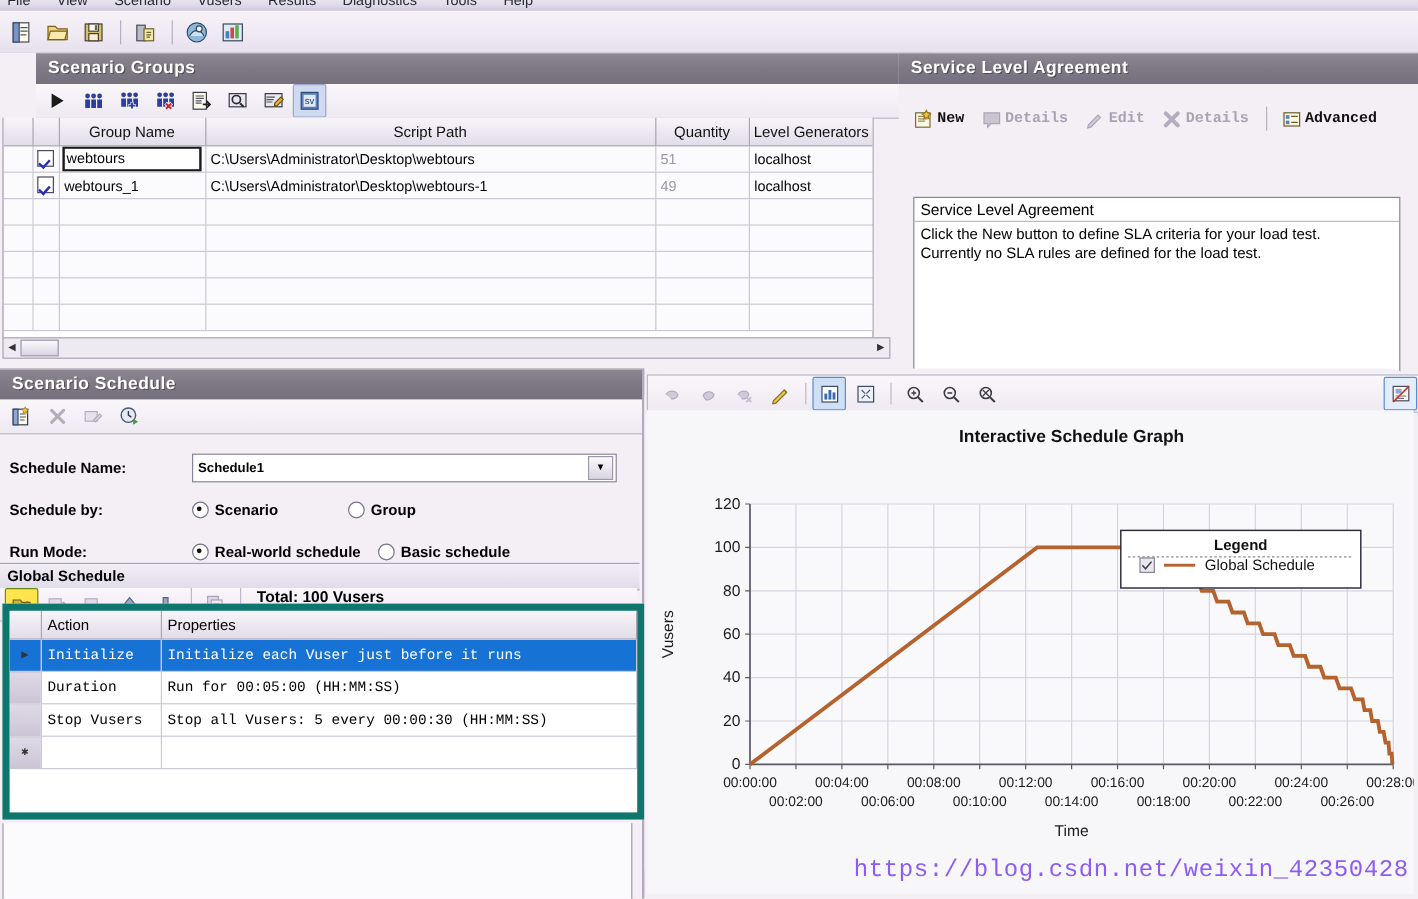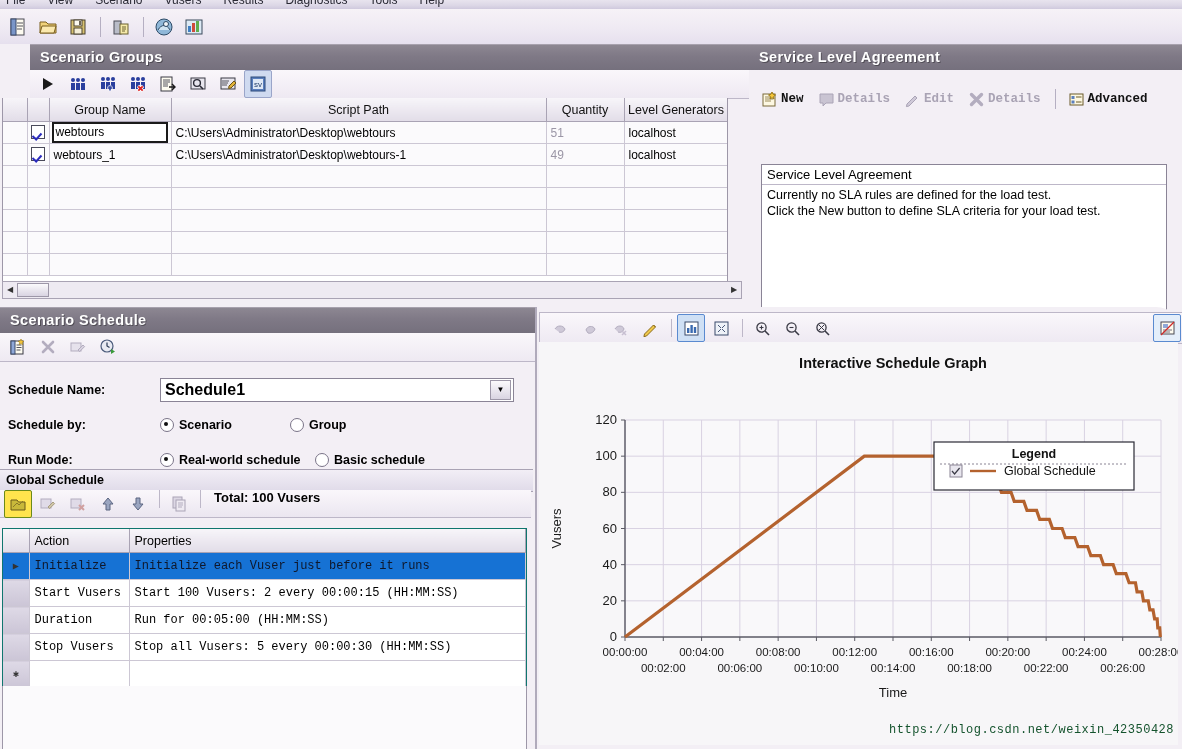--- a/index.html
+++ b/index.html
@@ -82,60 +82,60 @@
   .sla-box-h{font-size:13px;padding:2px 4px 2px 5px;border-bottom:1px solid #bdb7c8;}
   .sla-box-b{padding:2px 5px;font-size:12.5px;line-height:16px;}
 
   
   #schedule{left:0;top:307px;width:535px;height:442px;border-right:2px solid #b0aabb;}
   .form{padding:10px 0 0 8px;font-size:12.5px;font-weight:bold;}
   .frow{display:flex;align-items:center;height:35px;}
   .flabel{width:152px;}
   .combo{width:352px;height:22px;background:#fff;border:1px solid #8a8496;
     display:flex;align-items:center;}
-  .combo span{flex:1;padding-left:4px;font-size:16px;}
+  .combo span{flex:1;padding-left:4px;font-size:11px;}
   .combo .cbtn{width:19px;height:18px;margin-right:2px;display:flex;align-items:center;
     justify-content:center;font-size:8px;
     background:linear-gradient(to bottom,#fbfafc,#d9d4e2);border:1px solid #9d97a8;}
   .radio{display:flex;align-items:center;gap:5px;}
   .rdot{width:12px;height:12px;border-radius:50%;border:1px solid #7a7488;background:#fff;
     position:relative;}
   .rdot.on::after{content:"";position:absolute;left:3px;top:3px;width:4px;height:4px;
     border-radius:50%;background:#111;}
   .gs-head{position:absolute;left:0;top:162px;width:527px;height:21px;
     background:linear-gradient(to bottom,#f2eef6,#e0dbe9);border-top:1px solid #a9a3b4;
     border-bottom:1px solid #a9a3b4;font-weight:bold;font-size:12.5px;line-height:21px;
     padding-left:6px;}
   .gs-tools{position:absolute;left:0;top:183px;width:527px;height:27px;
     background:linear-gradient(to bottom,#faf7fb,#ebe6f0);border-bottom:1px solid #bdb7c8;
     display:flex;padding-left:4px;}
   .gs-total{font-weight:bold;font-size:13px;margin-left:8px;}
-  .gs-grid{position:absolute;left:2px;top:221px;width:523px;height:168px;
-    background:#fff;border:1px solid #0f766e;overflow:hidden;}
+  .gs-grid{position:absolute;left:2px;top:196px;width:523px;height:168px;
+    background:#fff;border:6px solid #0f766e;overflow:hidden;}
   table.gsgrid{border-collapse:collapse;width:100%;table-layout:fixed;}
   table.gsgrid th{background:linear-gradient(to bottom,#f7f5f9,#e2dde8);
     border-right:1px solid #a9a3b4;border-bottom:1px solid #a9a3b4;height:21px;
     font-weight:normal;font-size:12.5px;text-align:left;padding-left:5px;}
   table.gsgrid td{border-right:1px solid #ccc7d4;border-bottom:1px solid #ccc7d4;
     height:26px;padding:0 5px;font-family:"Liberation Mono",monospace;font-size:12px;
     white-space:nowrap;overflow:hidden;}
-  tr.sel td{background:#1672d4;color:#0f172a;}
+  tr.sel td{background:#1672d4;color:#ffffff;}
   .gcol-h{width:26px;}
   .gcol-a{width:100px;}
   .sched-blank{position:absolute;left:2px;top:379px;width:523px;height:85px;
     background:#fbfafc;border:1px solid #9d97a8;border-top:none;}
 
   
   #graph{left:537px;top:307px;width:645px;height:442px;background:#f3eff5;border-radius:26px;}
   .g-tools{position:absolute;left:2px;top:5px;width:639px;height:30px;
     background:linear-gradient(to bottom,#faf7fb,#eee9f2);border:1px solid #bdb7c8;
     display:flex;align-items:center;padding-left:6px;}
   .g-canvas{position:absolute;left:2px;top:35px;width:639px;height:403px;background:#f7f6f8;}
   .watermark{position:absolute;right:8px;bottom:12px;
-    font-family:"Liberation Mono",monospace;font-size:12px;color:#14532d;letter-spacing:.5px;}
+    font-family:"Liberation Mono",monospace;font-size:20px;color:#8b5cf6;letter-spacing:.5px;}
 
   svg{display:block;}
   .ic{display:block;}
 </style>
 </head>
 <body>
 
 <div class="app">
 
   <div class="menubar">
@@ -406,22 +406,22 @@
           <rect x="3.5" y="5" width="3" height="3" fill="#5b7fbd"></rect>
           <rect x="3.5" y="9.5" width="3" height="3" fill="#5b7fbd"></rect>
           <path d="M8 6h5.5M8 11h5.5" stroke="#6b5a2a"></path>
         </svg>
         <span>Advanced</span>
       </div>
     </div>
     <div class="sla-box">
       <div class="sla-box-h">Service Level Agreement</div>
       <div class="sla-box-b">
+        <div>Click the New button to define SLA criteria for your load test.</div>
         <div>Currently no SLA rules are defined for the load test.</div>
-        <div>Click the New button to define SLA criteria for your load test.</div>
       </div>
     </div>
   </div>
 
   <div class="panel" id="schedule">
     <div class="phead">Scenario Schedule</div>
     <div class="ptoolbar">
       <div class="tbtn">
         <svg class="ic" width="18" height="18" viewBox="0 0 18 18">
           <rect x="2" y="3" width="12" height="13" fill="#fdfbf0" stroke="#3a3a45"></rect>
@@ -537,25 +537,20 @@
           <th class="rowhdr"></th>
           <th>Action</th>
           <th>Properties</th>
         </tr>
           </thead>
         <tbody id="gsBody">
             <tr class="sel">
               <td class="rowhdr" style="text-align:center;font-size:10px;color:#333;">▶</td>
               <td>Initialize</td>
               <td>Initialize each Vuser just before it runs</td>
-            </tr>
-            <tr>
-              <td class="rowhdr" style="text-align:center;font-size:10px;color:#333;"></td>
-              <td>Start Vusers</td>
-              <td>Start 100 Vusers: 2 every 00:00:15  (HH:MM:SS)</td>
             </tr>
             <tr>
               <td class="rowhdr" style="text-align:center;font-size:10px;color:#333;"></td>
               <td>Duration</td>
               <td>Run for 00:05:00  (HH:MM:SS)</td>
             </tr>
             <tr>
               <td class="rowhdr" style="text-align:center;font-size:10px;color:#333;"></td>
               <td>Stop Vusers</td>
               <td>Stop all Vusers: 5 every 00:00:30  (HH:MM:SS)</td>

